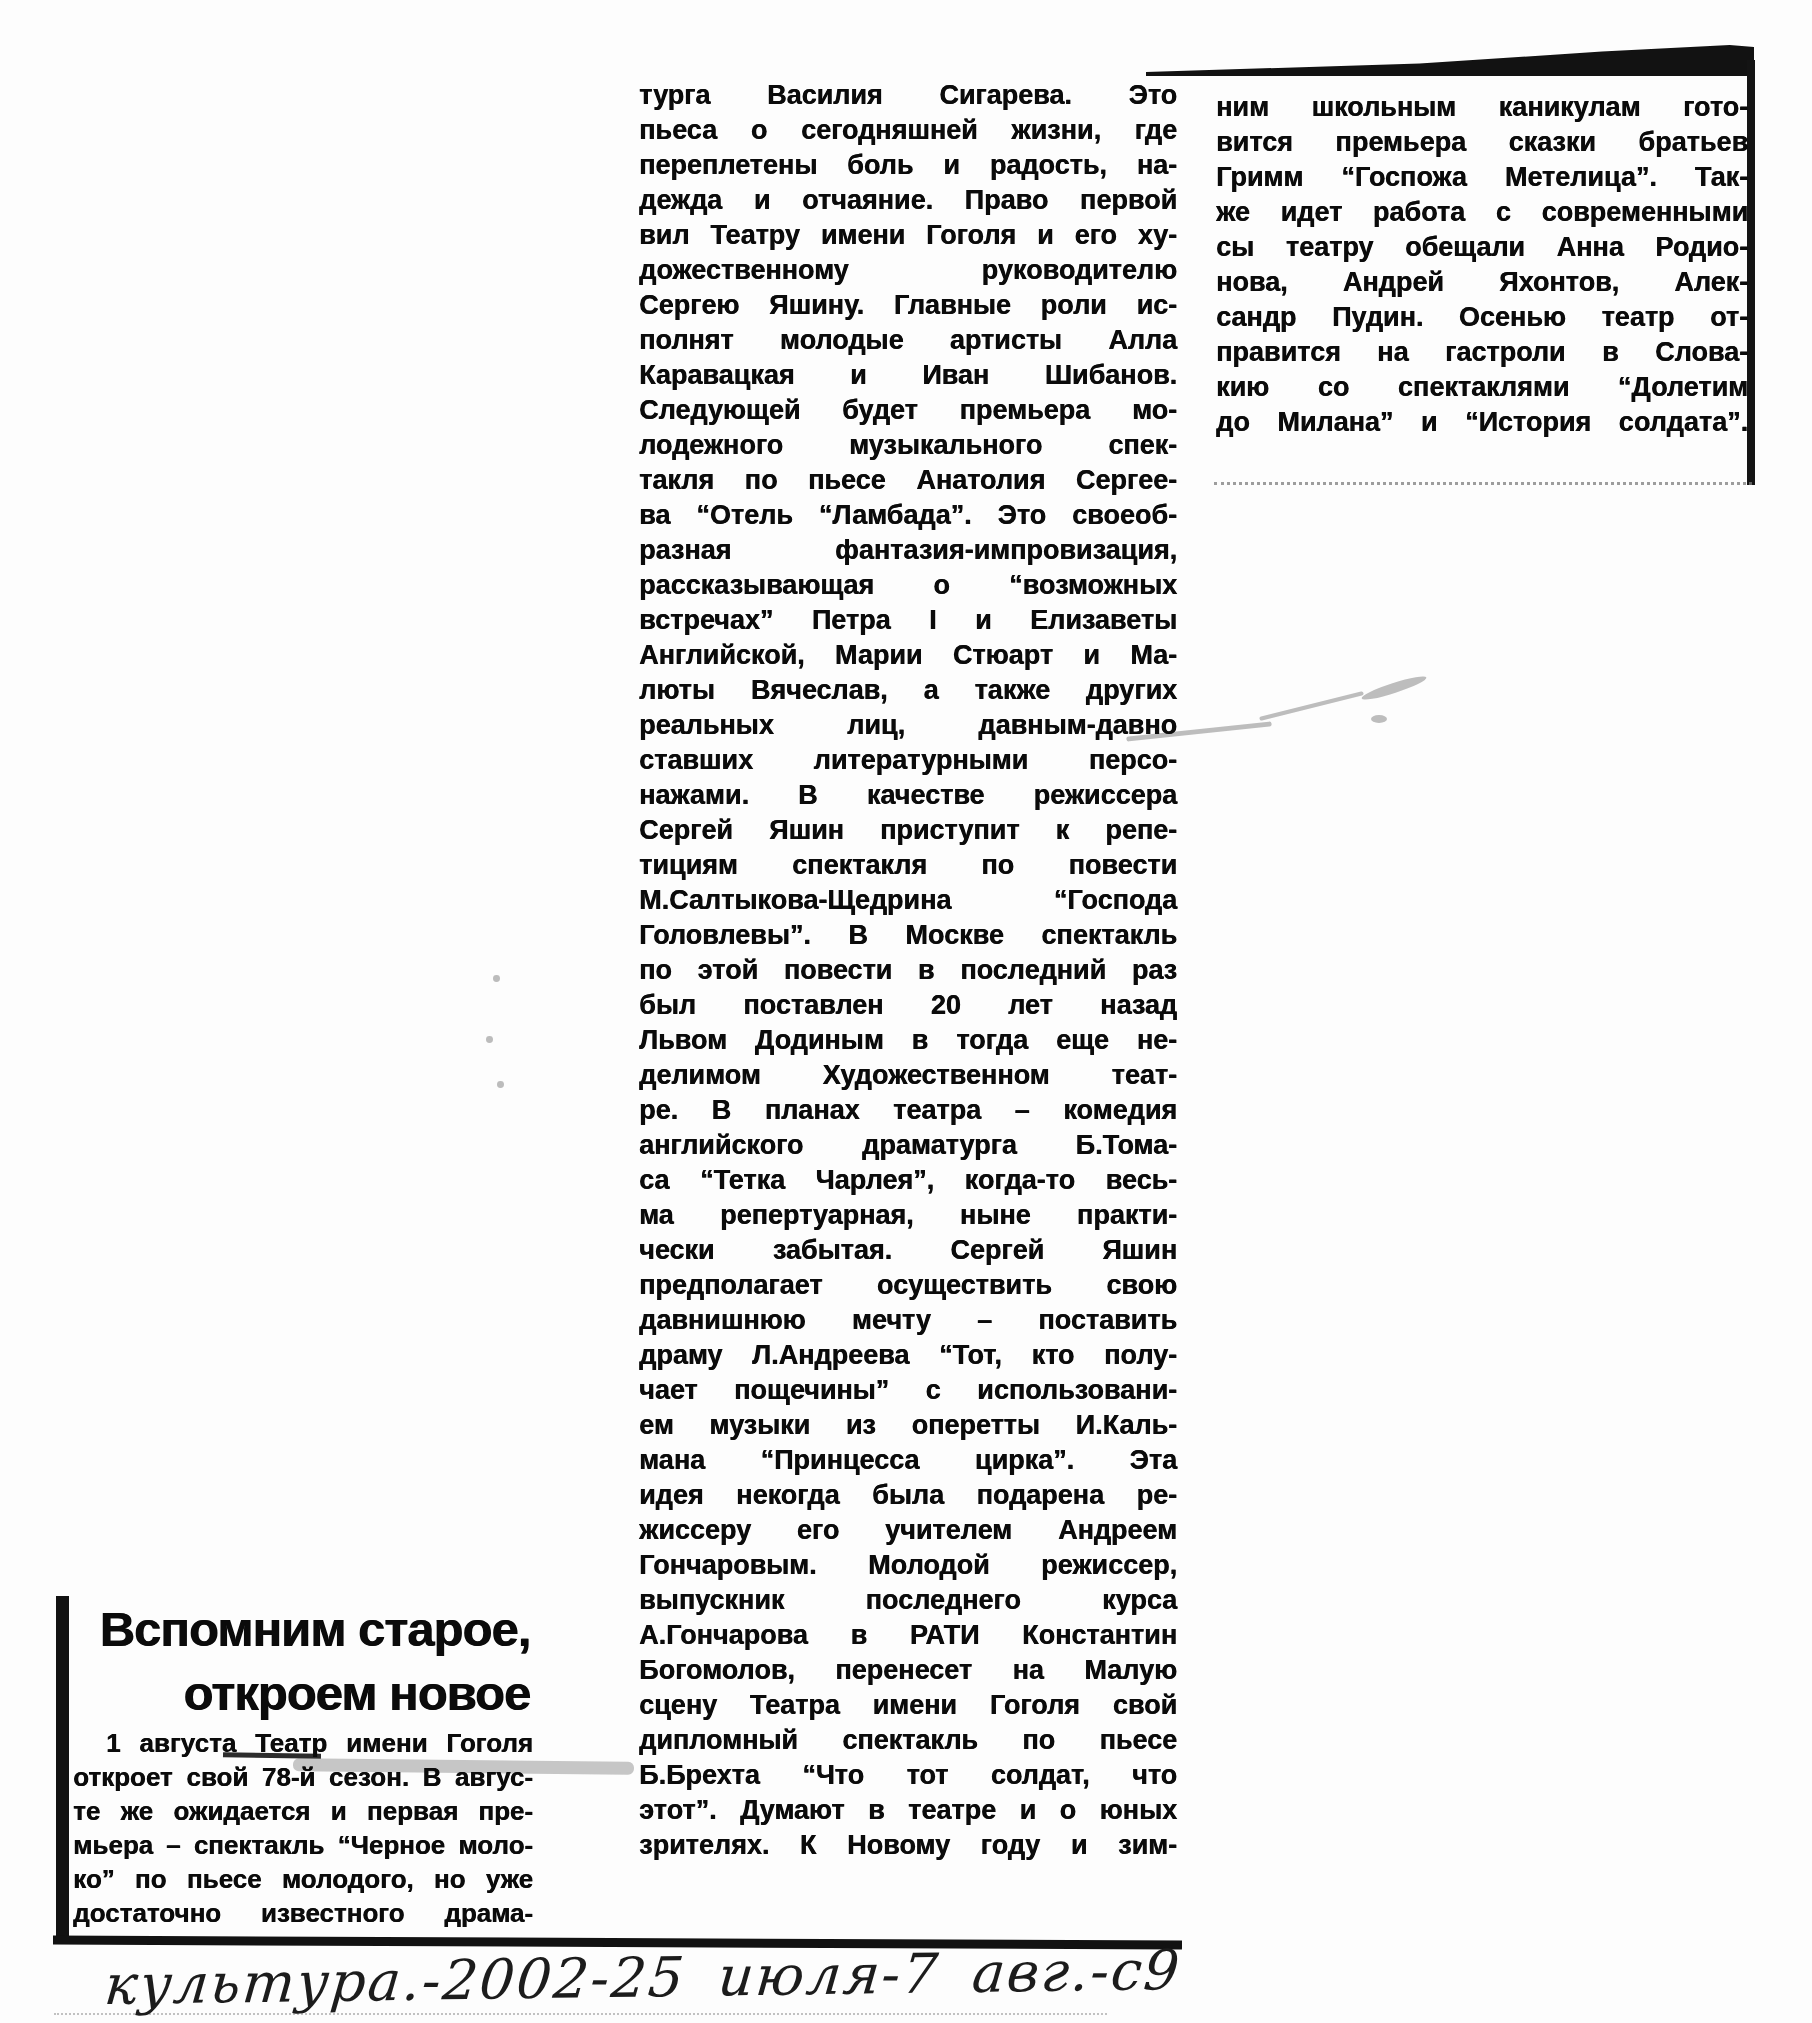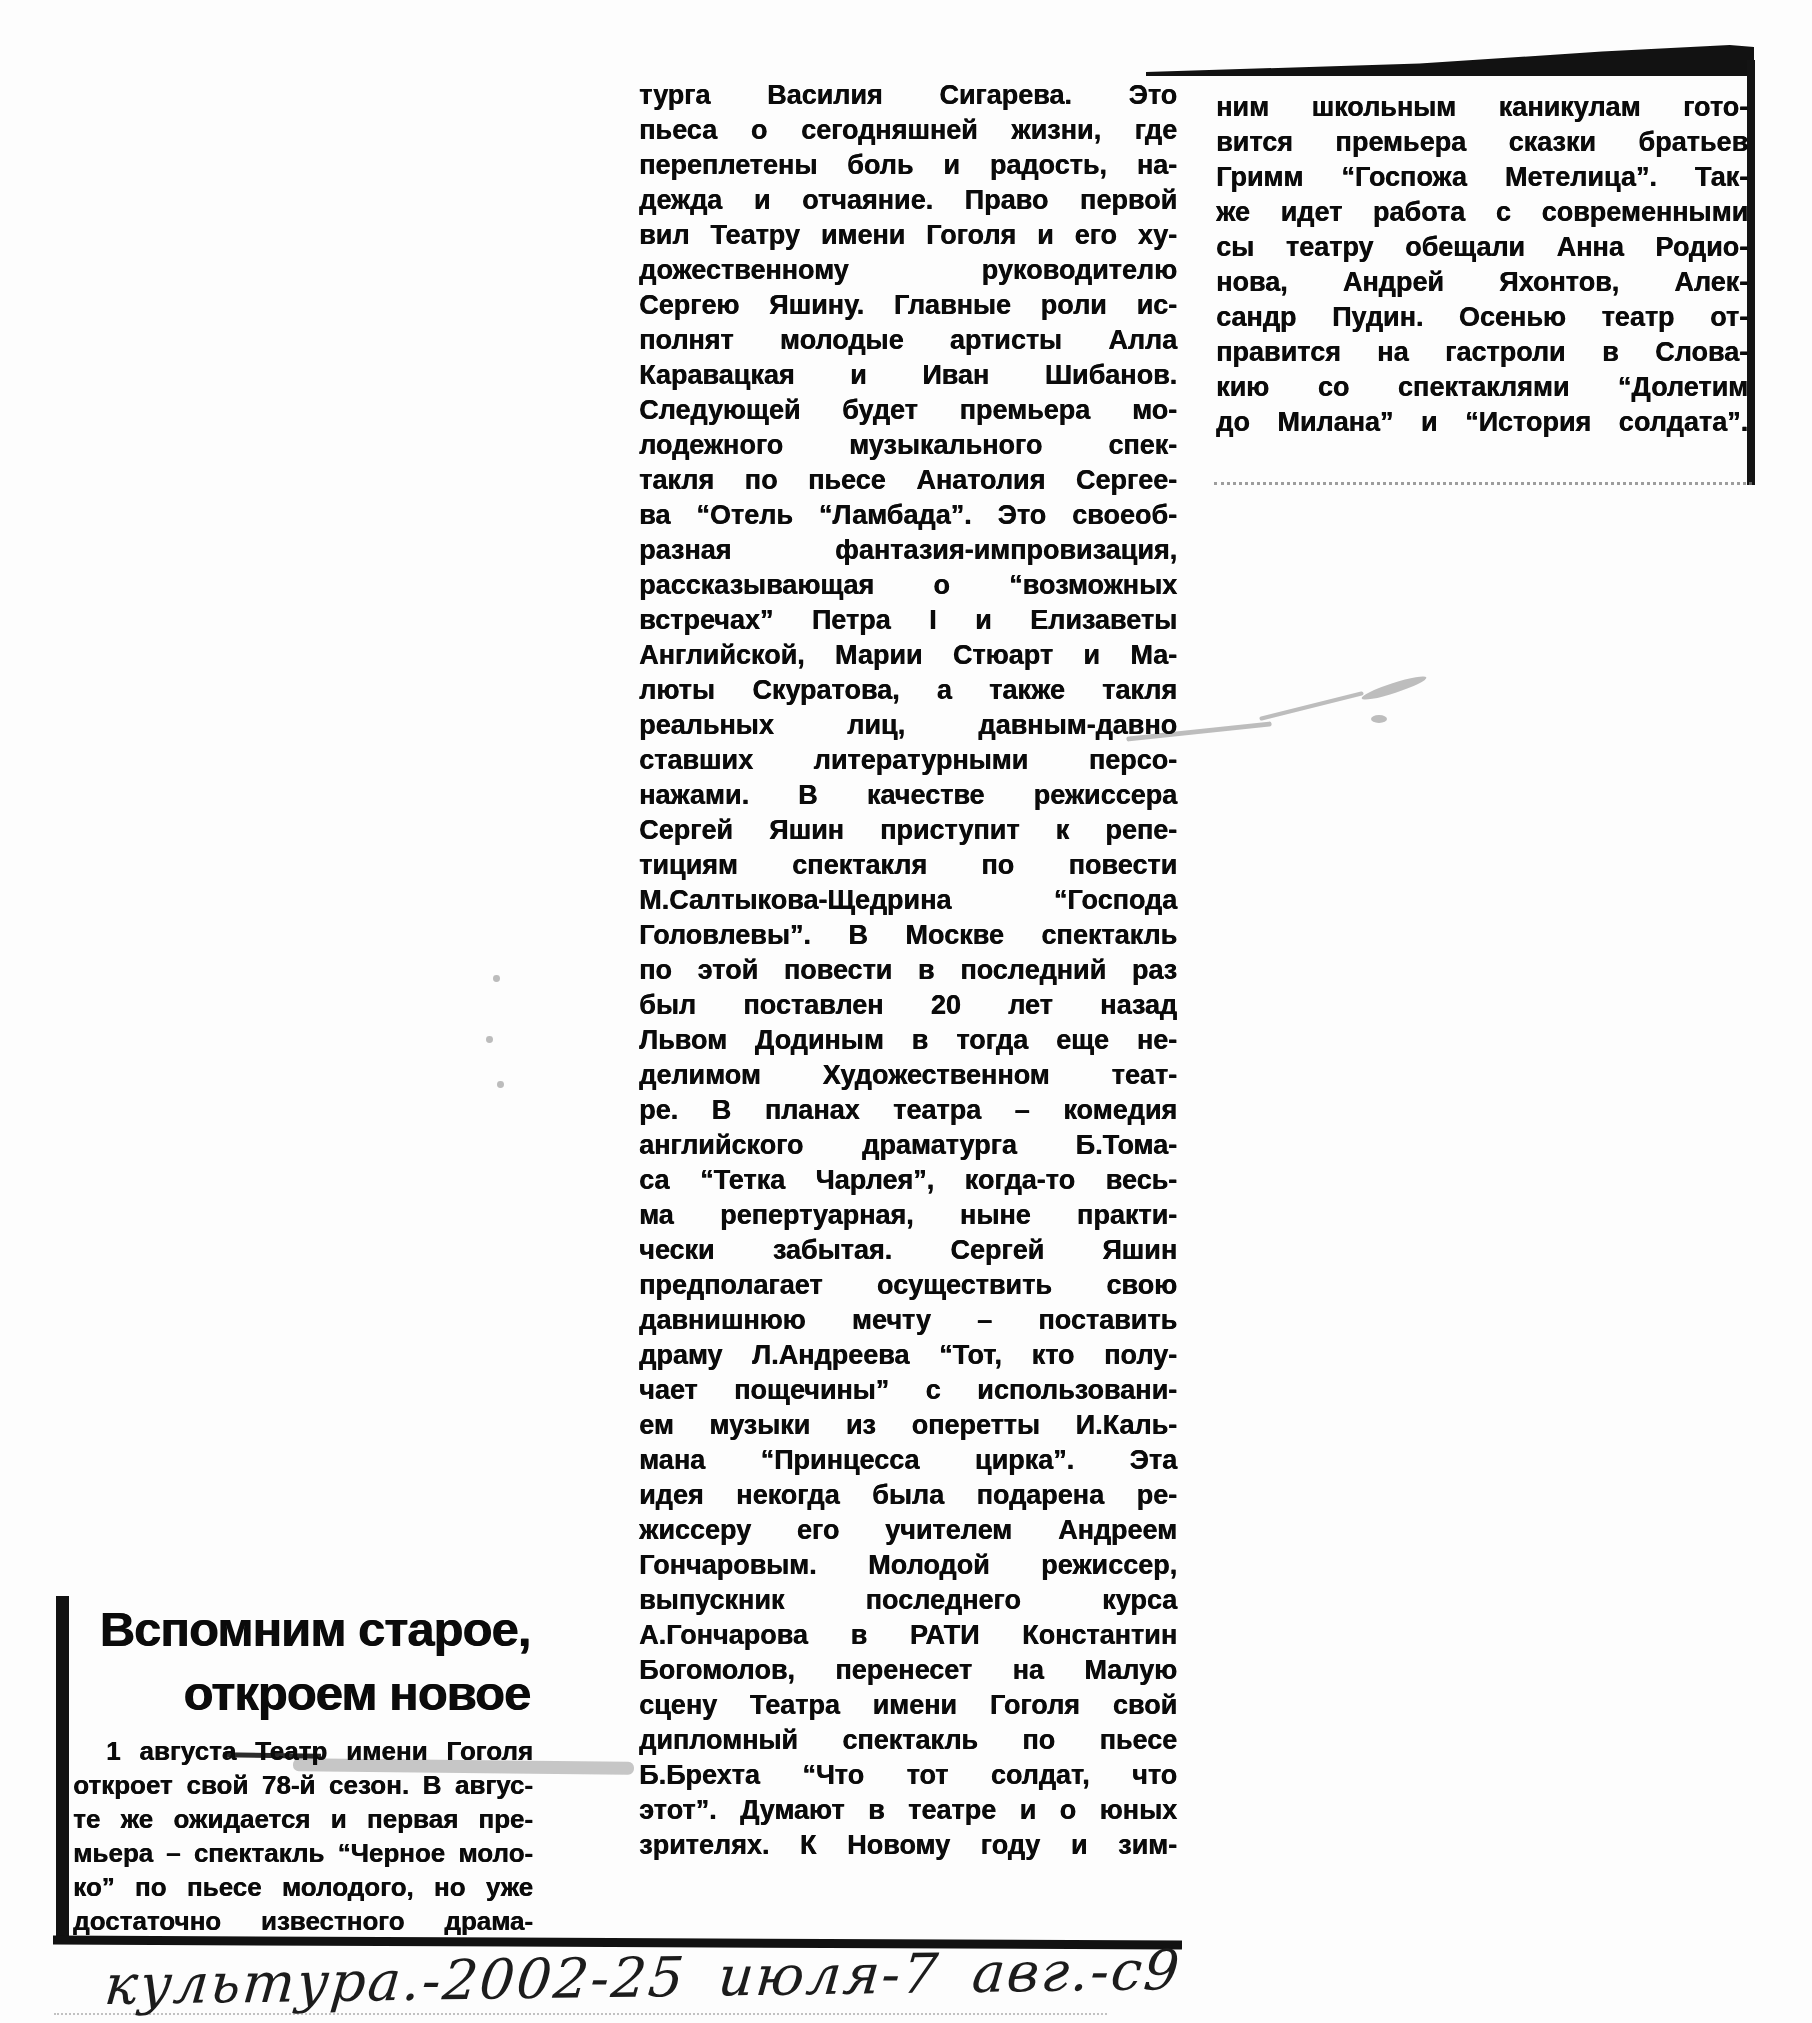--- a/index.html
+++ b/index.html
@@ -31,21 +31,21 @@
   .smudge.s4{left:1371px;top:715px;width:15.6px;height:7.8px;border-radius:50%;}
   .speck{position:absolute;width:6.8px;height:6.8px;background:rgba(90,90,90,.4);border-radius:50%;}
   .speck.p1{left:493px;top:975px;}
   .speck.p2{left:486px;top:1036px;}
   .speck.p3{left:497px;top:1081px;}
   
   .col{position:absolute;font-weight:bold;text-shadow:0.5px 0 0 currentColor;}
   .col .line{text-align:justify;text-align-last:justify;white-space:normal;}
   .middle{left:639px;top:78px;width:538px;font-size:27px;line-height:35px;}
   .right{left:1216px;top:90px;width:532px;font-size:27px;line-height:35px;}
-  .left-body{left:73px;top:1726px;width:460px;font-size:26px;line-height:34px;margin-top:8px;}
+  .left-body{left:73px;top:1726px;width:460px;font-size:26px;line-height:34px;}
   .left-body .line:first-child{text-indent:33px;}
   .headline{
     position:absolute;left:70px;top:1597px;width:460px;
     font-weight:bold;font-size:49px;line-height:64px;letter-spacing:-1px;
     text-align:right;text-shadow:0.8px 0 0 currentColor;
   }
   .handwriting{
     position:absolute;left:105px;top:1945px;width:1151px;
     font-family:"DejaVu Serif","Liberation Serif",serif;
     font-style:italic;font-size:55px;color:#1c1c1c;
@@ -100,21 +100,21 @@
       <div class="line">полнят молодые артисты Алла</div>
       <div class="line">Каравацкая и Иван Шибанов.</div>
       <div class="line">Следующей будет премьера мо-</div>
       <div class="line">лодежного музыкального спек-</div>
       <div class="line">такля по пьесе Анатолия Сергее-</div>
       <div class="line">ва “Отель “Ламбада”. Это своеоб-</div>
       <div class="line">разная фантазия-импровизация,</div>
       <div class="line">рассказывающая о “возможных</div>
       <div class="line">встречах” Петра I и Елизаветы</div>
       <div class="line">Английской, Марии Стюарт и Ма-</div>
-      <div class="line">люты Скуратова, а также такля</div>
+      <div class="line">люты Вячеслав, а также других</div>
       <div class="line">реальных лиц, давным-давно</div>
       <div class="line">ставших литературными персо-</div>
       <div class="line">нажами. В качестве режиссера</div>
       <div class="line">Сергей Яшин приступит к репе-</div>
       <div class="line">тициям спектакля по повести</div>
       <div class="line">М.Салтыкова-Щедрина “Господа</div>
       <div class="line">Головлевы”. В Москве спектакль</div>
       <div class="line">по этой повести в последний раз</div>
       <div class="line">был поставлен 20 лет назад</div>
       <div class="line">Львом Додиным в тогда еще не-</div>

